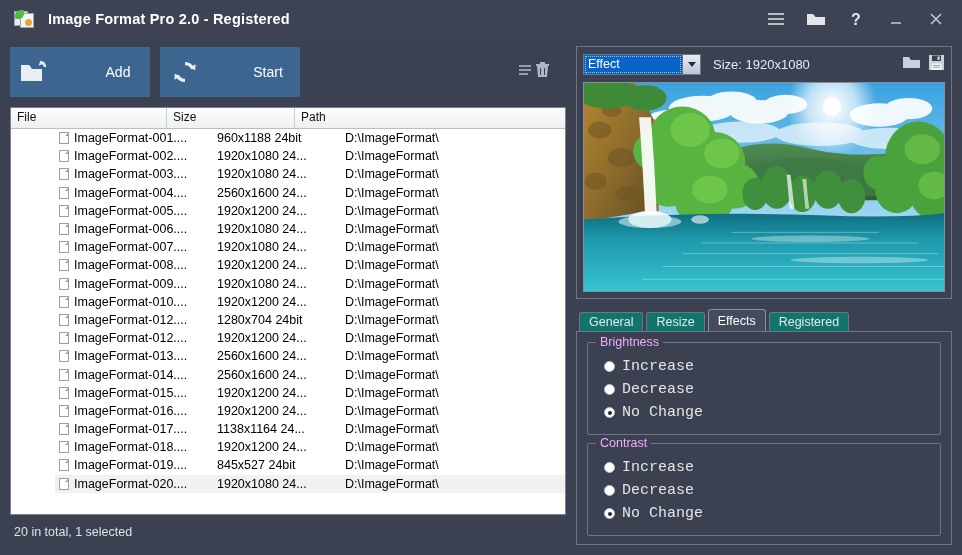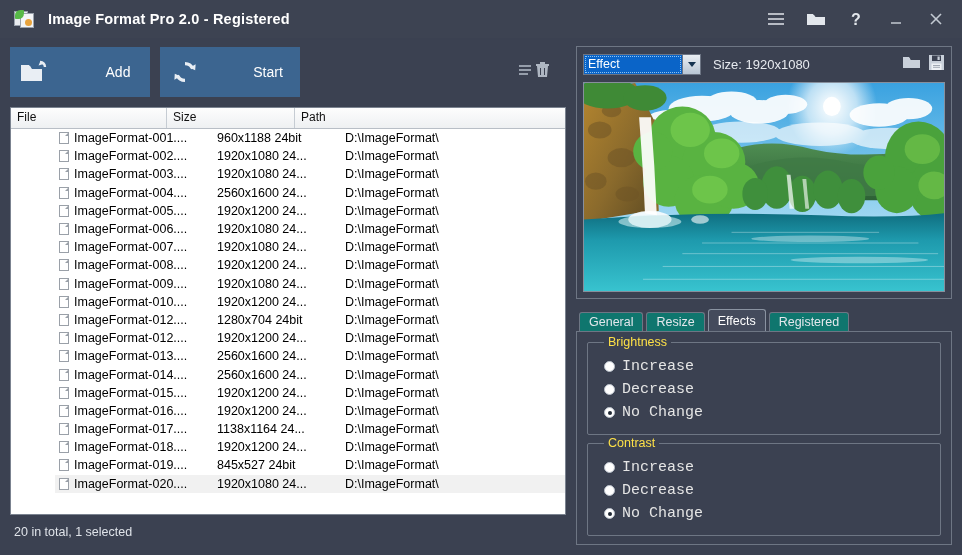--- a/index.html
+++ b/index.html
@@ -215,23 +215,23 @@
     display: flex; flex-direction: column; gap: 8px;
   }
   .group {
     border: 1px solid #6e7684;
     border-radius: 2px;
     padding: 12px 10px 10px 16px;
     position: relative;
     flex: 1 1 auto;
   }
   .group > .legend {
-    position: absolute; top: -8px; left: 16px;
+    position: absolute; top: -8px; left: 8px;
     background: #3b4151; padding: 0 4px;
-    color: #fde047; font-size: 12.5px;
+    color: #f0abfc; font-size: 12.5px;
   }
   .radio {
     display: flex; align-items: center;
     height: 23px; color: #e5e5e5; font-size: 15px; font-family: Liberation Mono, monospace;
   }
   .rdot {
     width: 11px; height: 11px; flex: 0 0 11px;
     border-radius: 50%;
     background: #ffffff;
     border: 1px solid #b9c0ca;

